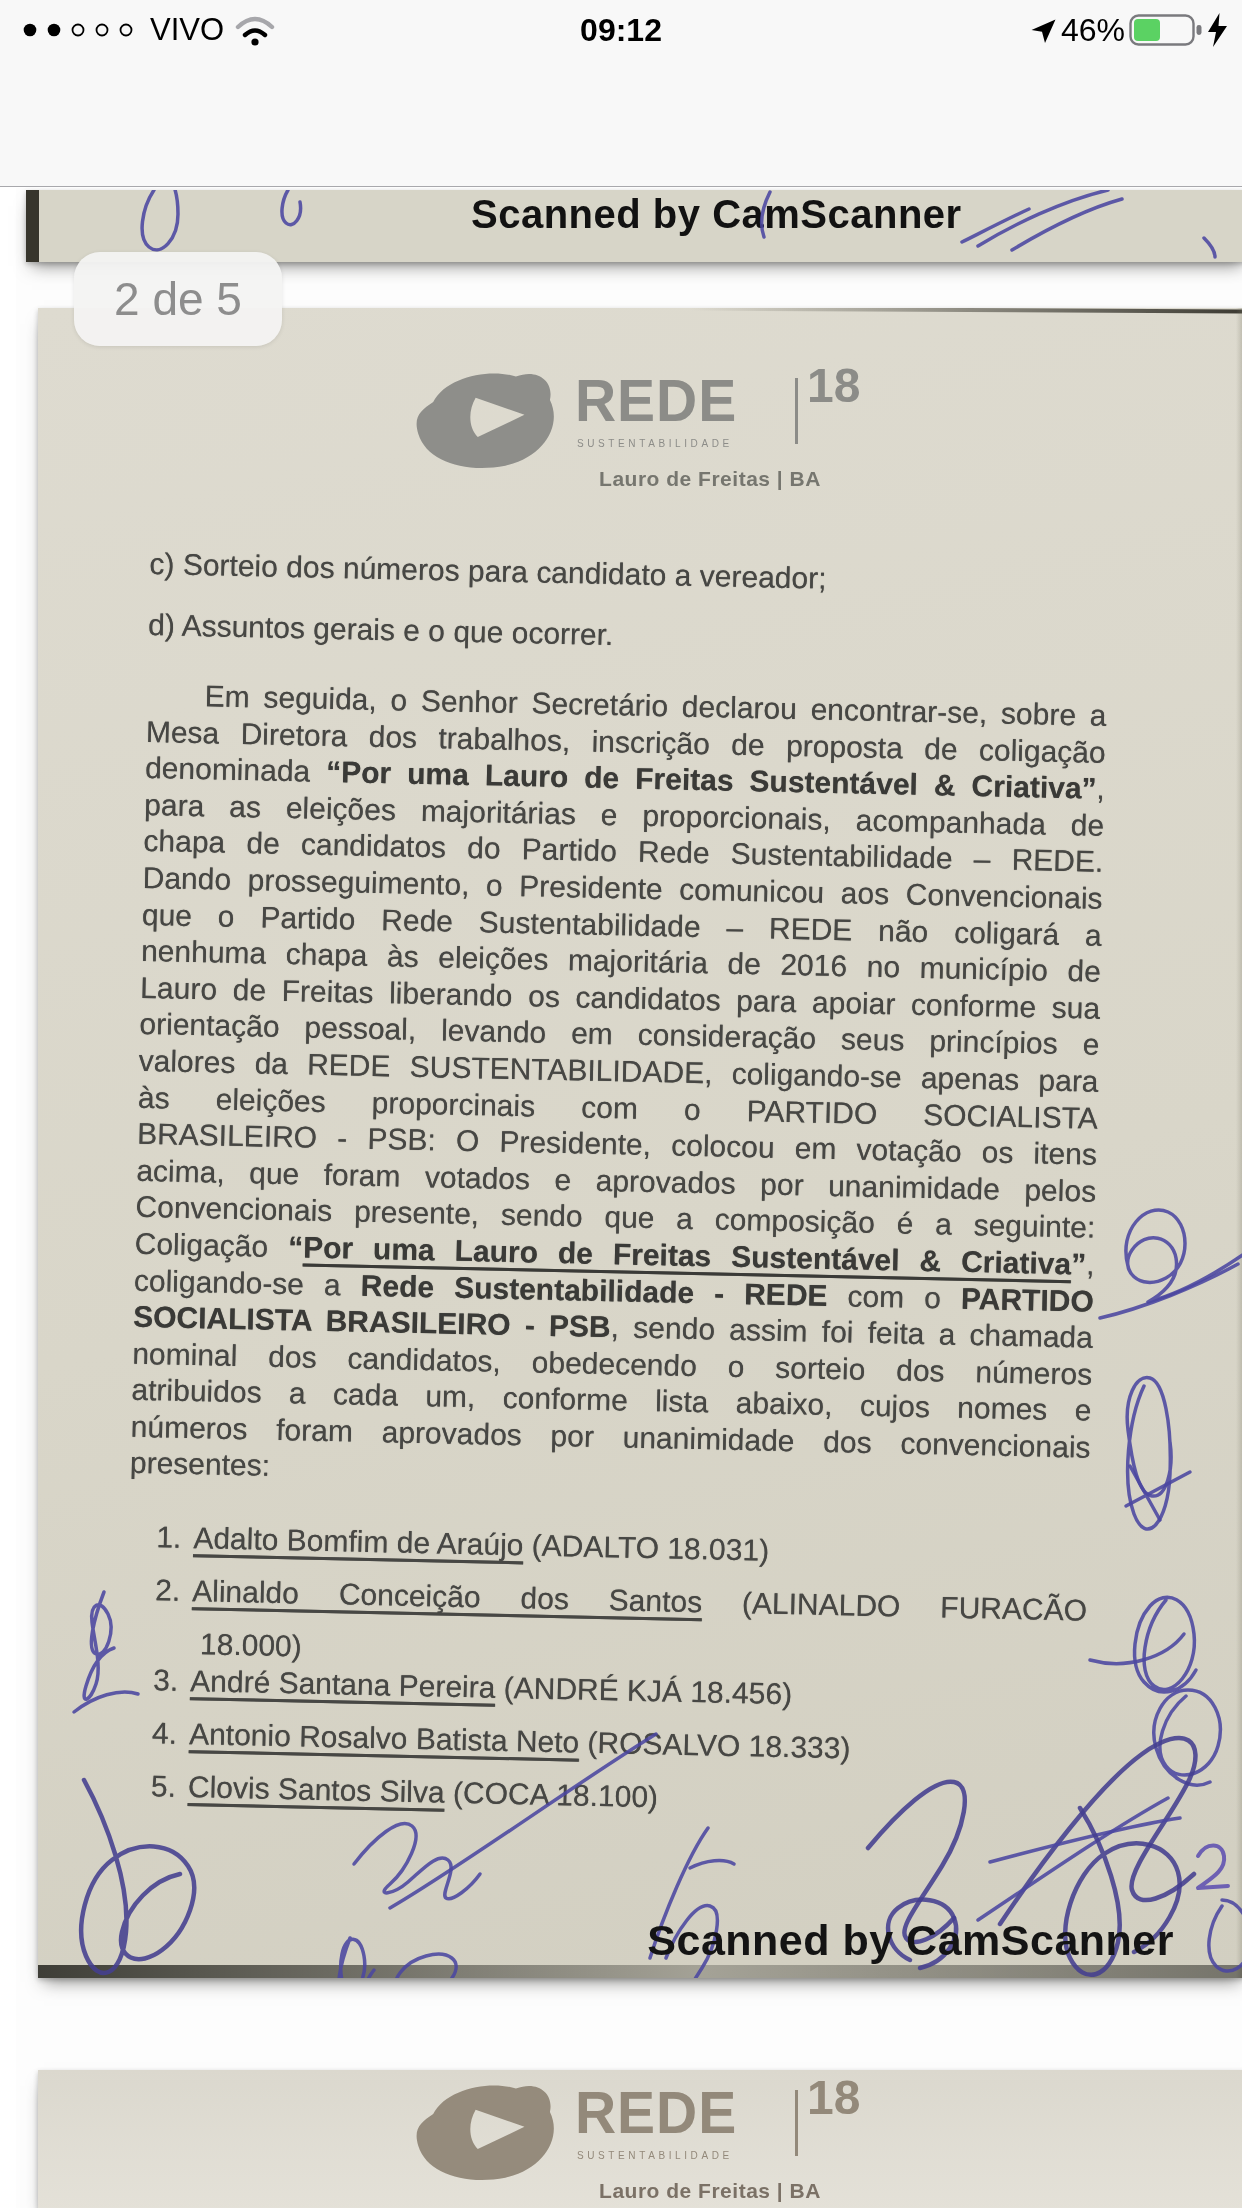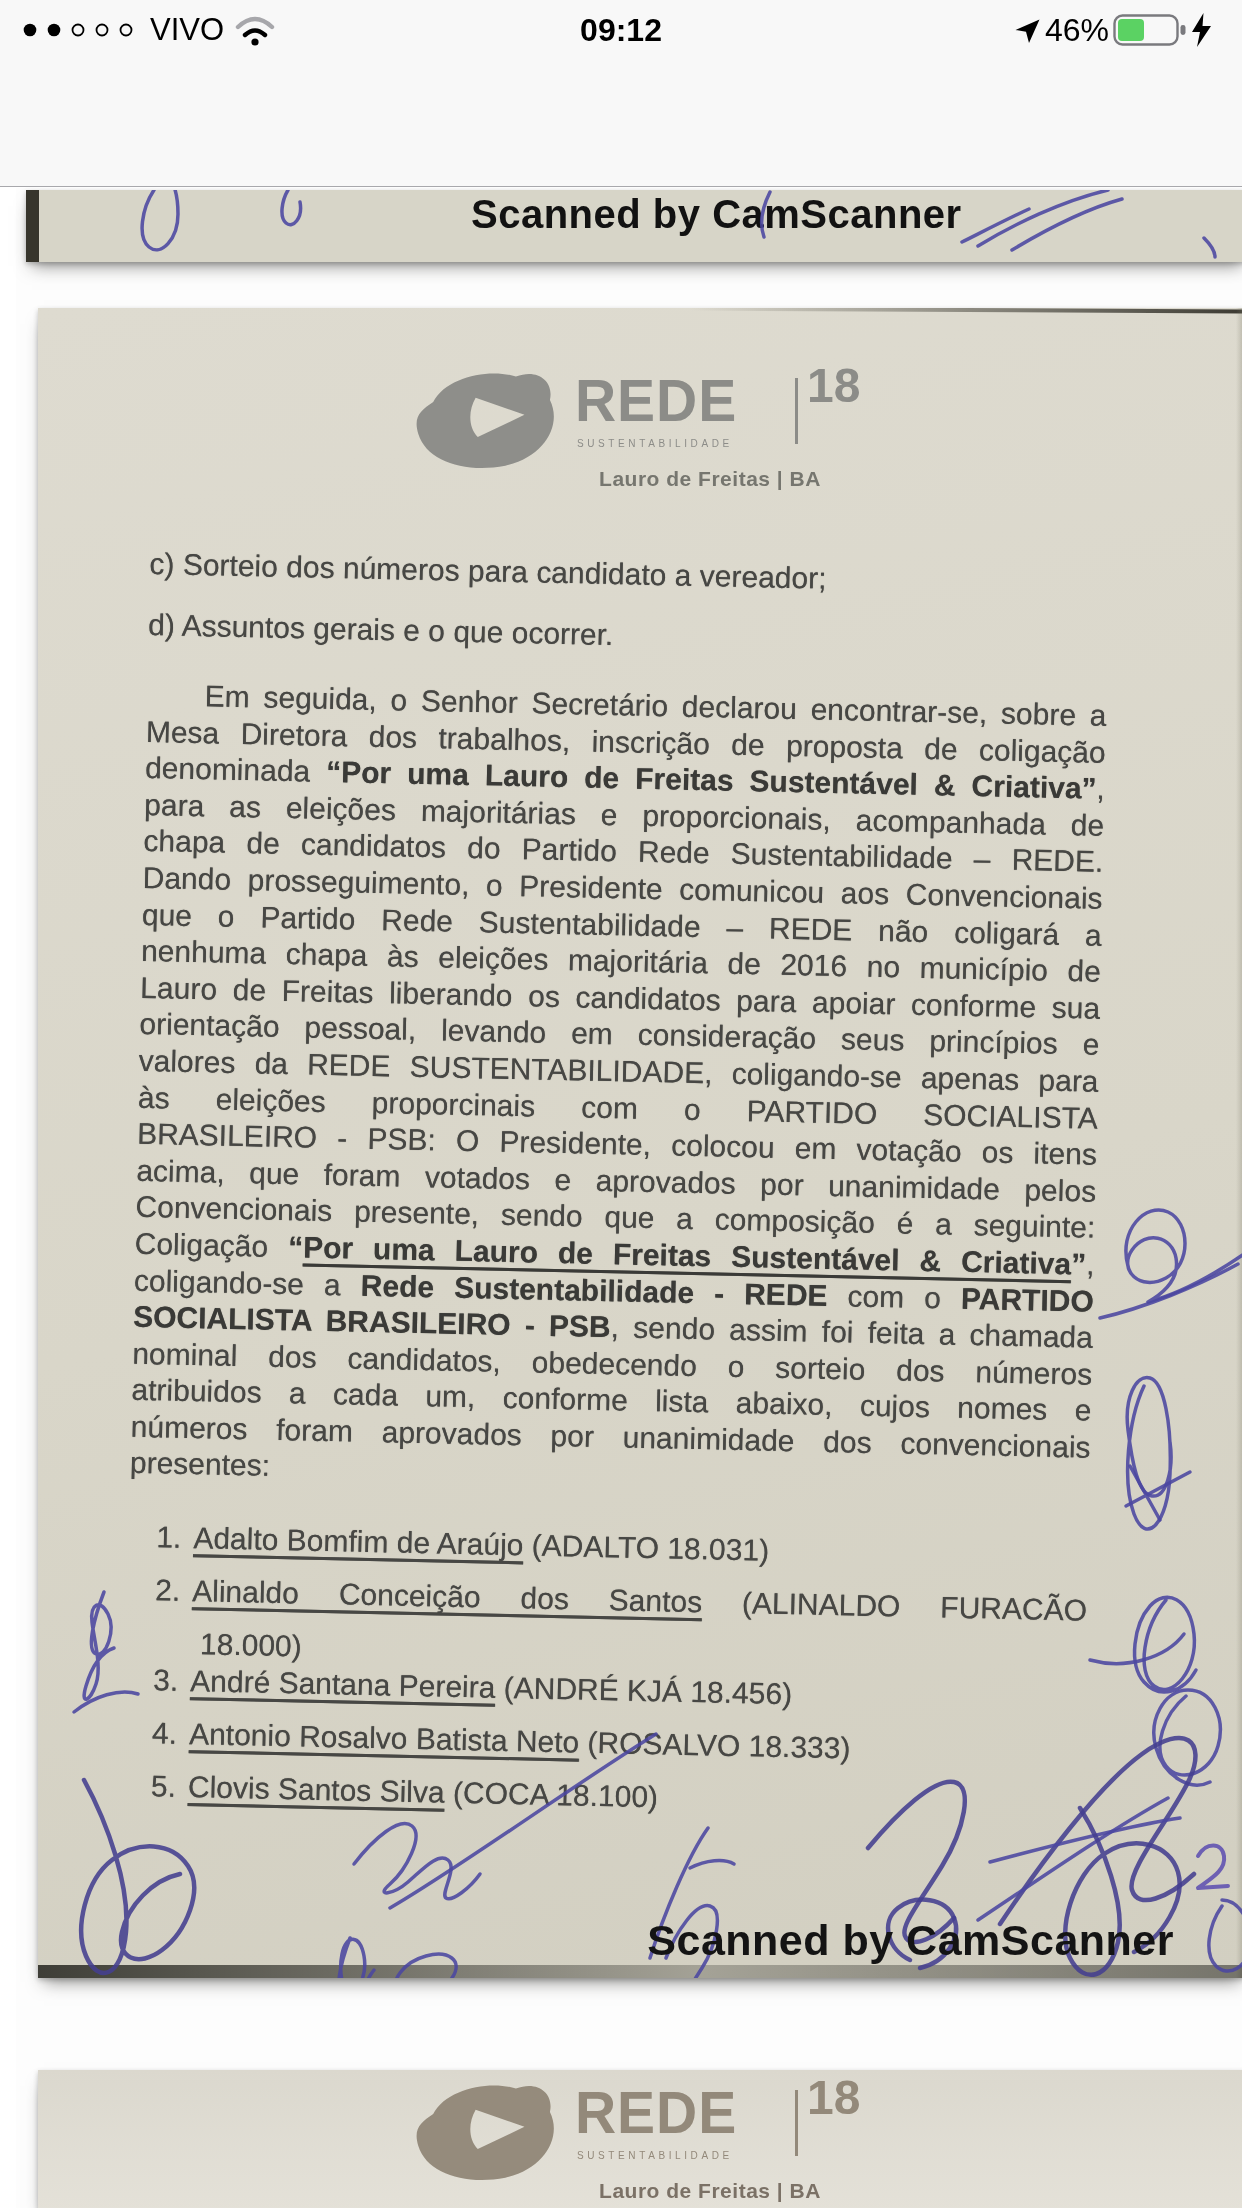--- a/index.html
+++ b/index.html
@@ -7,21 +7,21 @@
        font-family:"Liberation Sans",sans-serif;-webkit-font-smoothing:antialiased;}
 
   
   .chrome{position:absolute;top:0;left:0;right:0;height:186px;background:#f8f8f8;
           border-bottom:1.5px solid #a8a8ac;z-index:60;}
   .statusbar{position:absolute;top:0;left:0;right:0;height:60px;}
   .st-left{position:absolute;left:22px;top:0;height:60px;display:flex;align-items:center;gap:10px;}
   .carrier{font-size:31px;color:#000;}
   .st-time{position:absolute;left:0;right:0;top:0;height:60px;display:flex;align-items:center;
            justify-content:center;font-size:32px;font-weight:600;color:#000;}
-  .st-right{position:absolute;right:30px;top:0;height:60px;display:flex;align-items:center;gap:4px;}
+  .st-right{position:absolute;right:14px;top:0;height:60px;display:flex;align-items:center;gap:4px;}
   .pct{font-size:32px;color:#000;}
   .navbar{position:absolute;top:60px;left:0;right:0;height:126px;}
   .nav-title{position:absolute;left:120px;right:120px;top:0;height:126px;display:flex;
              align-items:center;justify-content:center;font-size:48px;font-weight:700;color:#000;
              white-space:nowrap;overflow:hidden;}
   .back-btn{position:absolute;left:34px;top:0;height:126px;display:flex;align-items:center;cursor:pointer;}
   .share-btn{position:absolute;right:22px;top:0;height:126px;display:flex;align-items:center;cursor:pointer;}
 
   
   .content{position:absolute;top:188px;left:0;right:0;bottom:0;background:#fdfdfd;margin-left:16px;}
@@ -134,20 +134,21 @@
     <svg class="ink" width="1222" height="72" viewBox="0 0 1222 72">
       <path d="M128 0c-12 18-17 47-5 57s29-8 29-33-8-45-21-41"></path>
       <path d="M262 0c-6 10-9 27-2 33s17-5 14-21"></path>
       <path d="M744 2c-7 14-11 31-6 45"></path>
       <path d="M952 56c36-22 84-45 130-56 M986 60c30-18 74-41 110-51 M936 52c20-10 45-23 67-33"></path>
       <path d="M1178 48c6 6 11 13 11 19"></path>
     </svg>
     <div class="cam-top">Scanned by CamScanner</div>
   </div>
 
+  <div class="badge">2 de 5</div>
 
   <div class="page2 page">
     <div class="edge-top-right"></div>
     <div class="edge-right"></div>
 
     <div class="logo logo2">
       <svg class="blob" width="150" height="104" viewBox="0 0 140 98">
         <path fill-rule="evenodd" d="M24 34 C36 10 78 2 102 10 C122 2 138 14 134 32 C146 56 128 86 92 94 C54 101 18 90 10 64 C5 48 12 42 24 34 Z
                  M64 30 C57 42 57 58 66 67 L110 46 Z"></path>
       </svg>

